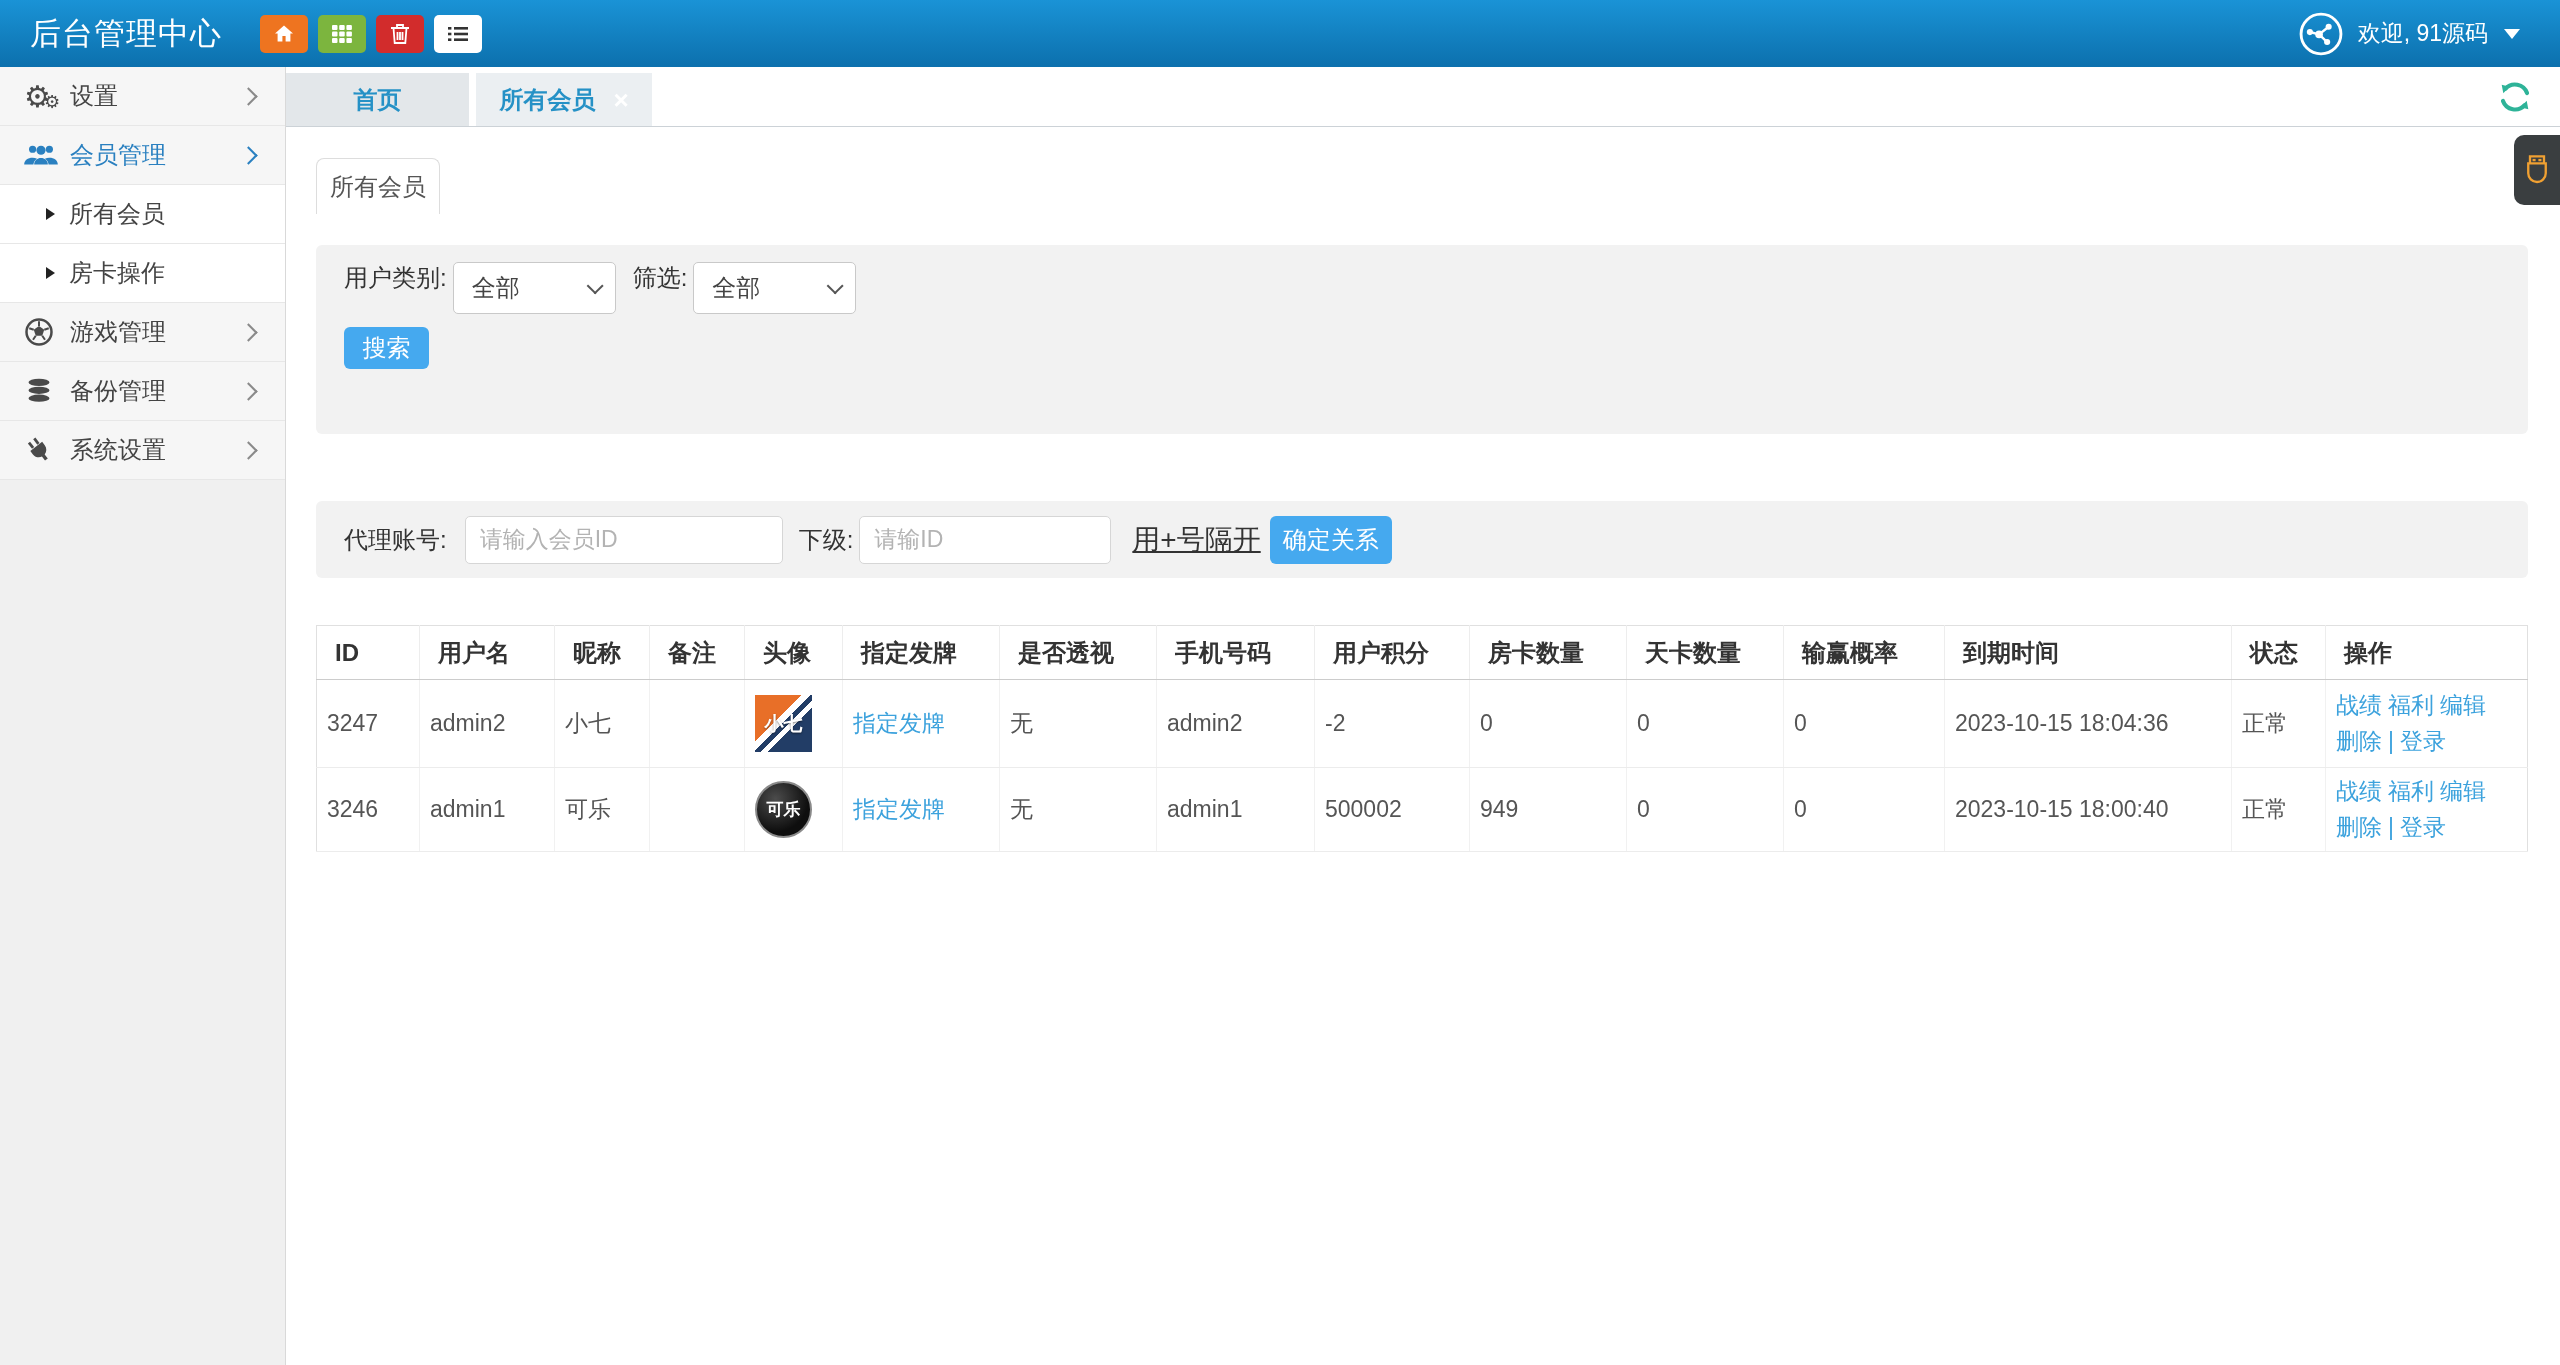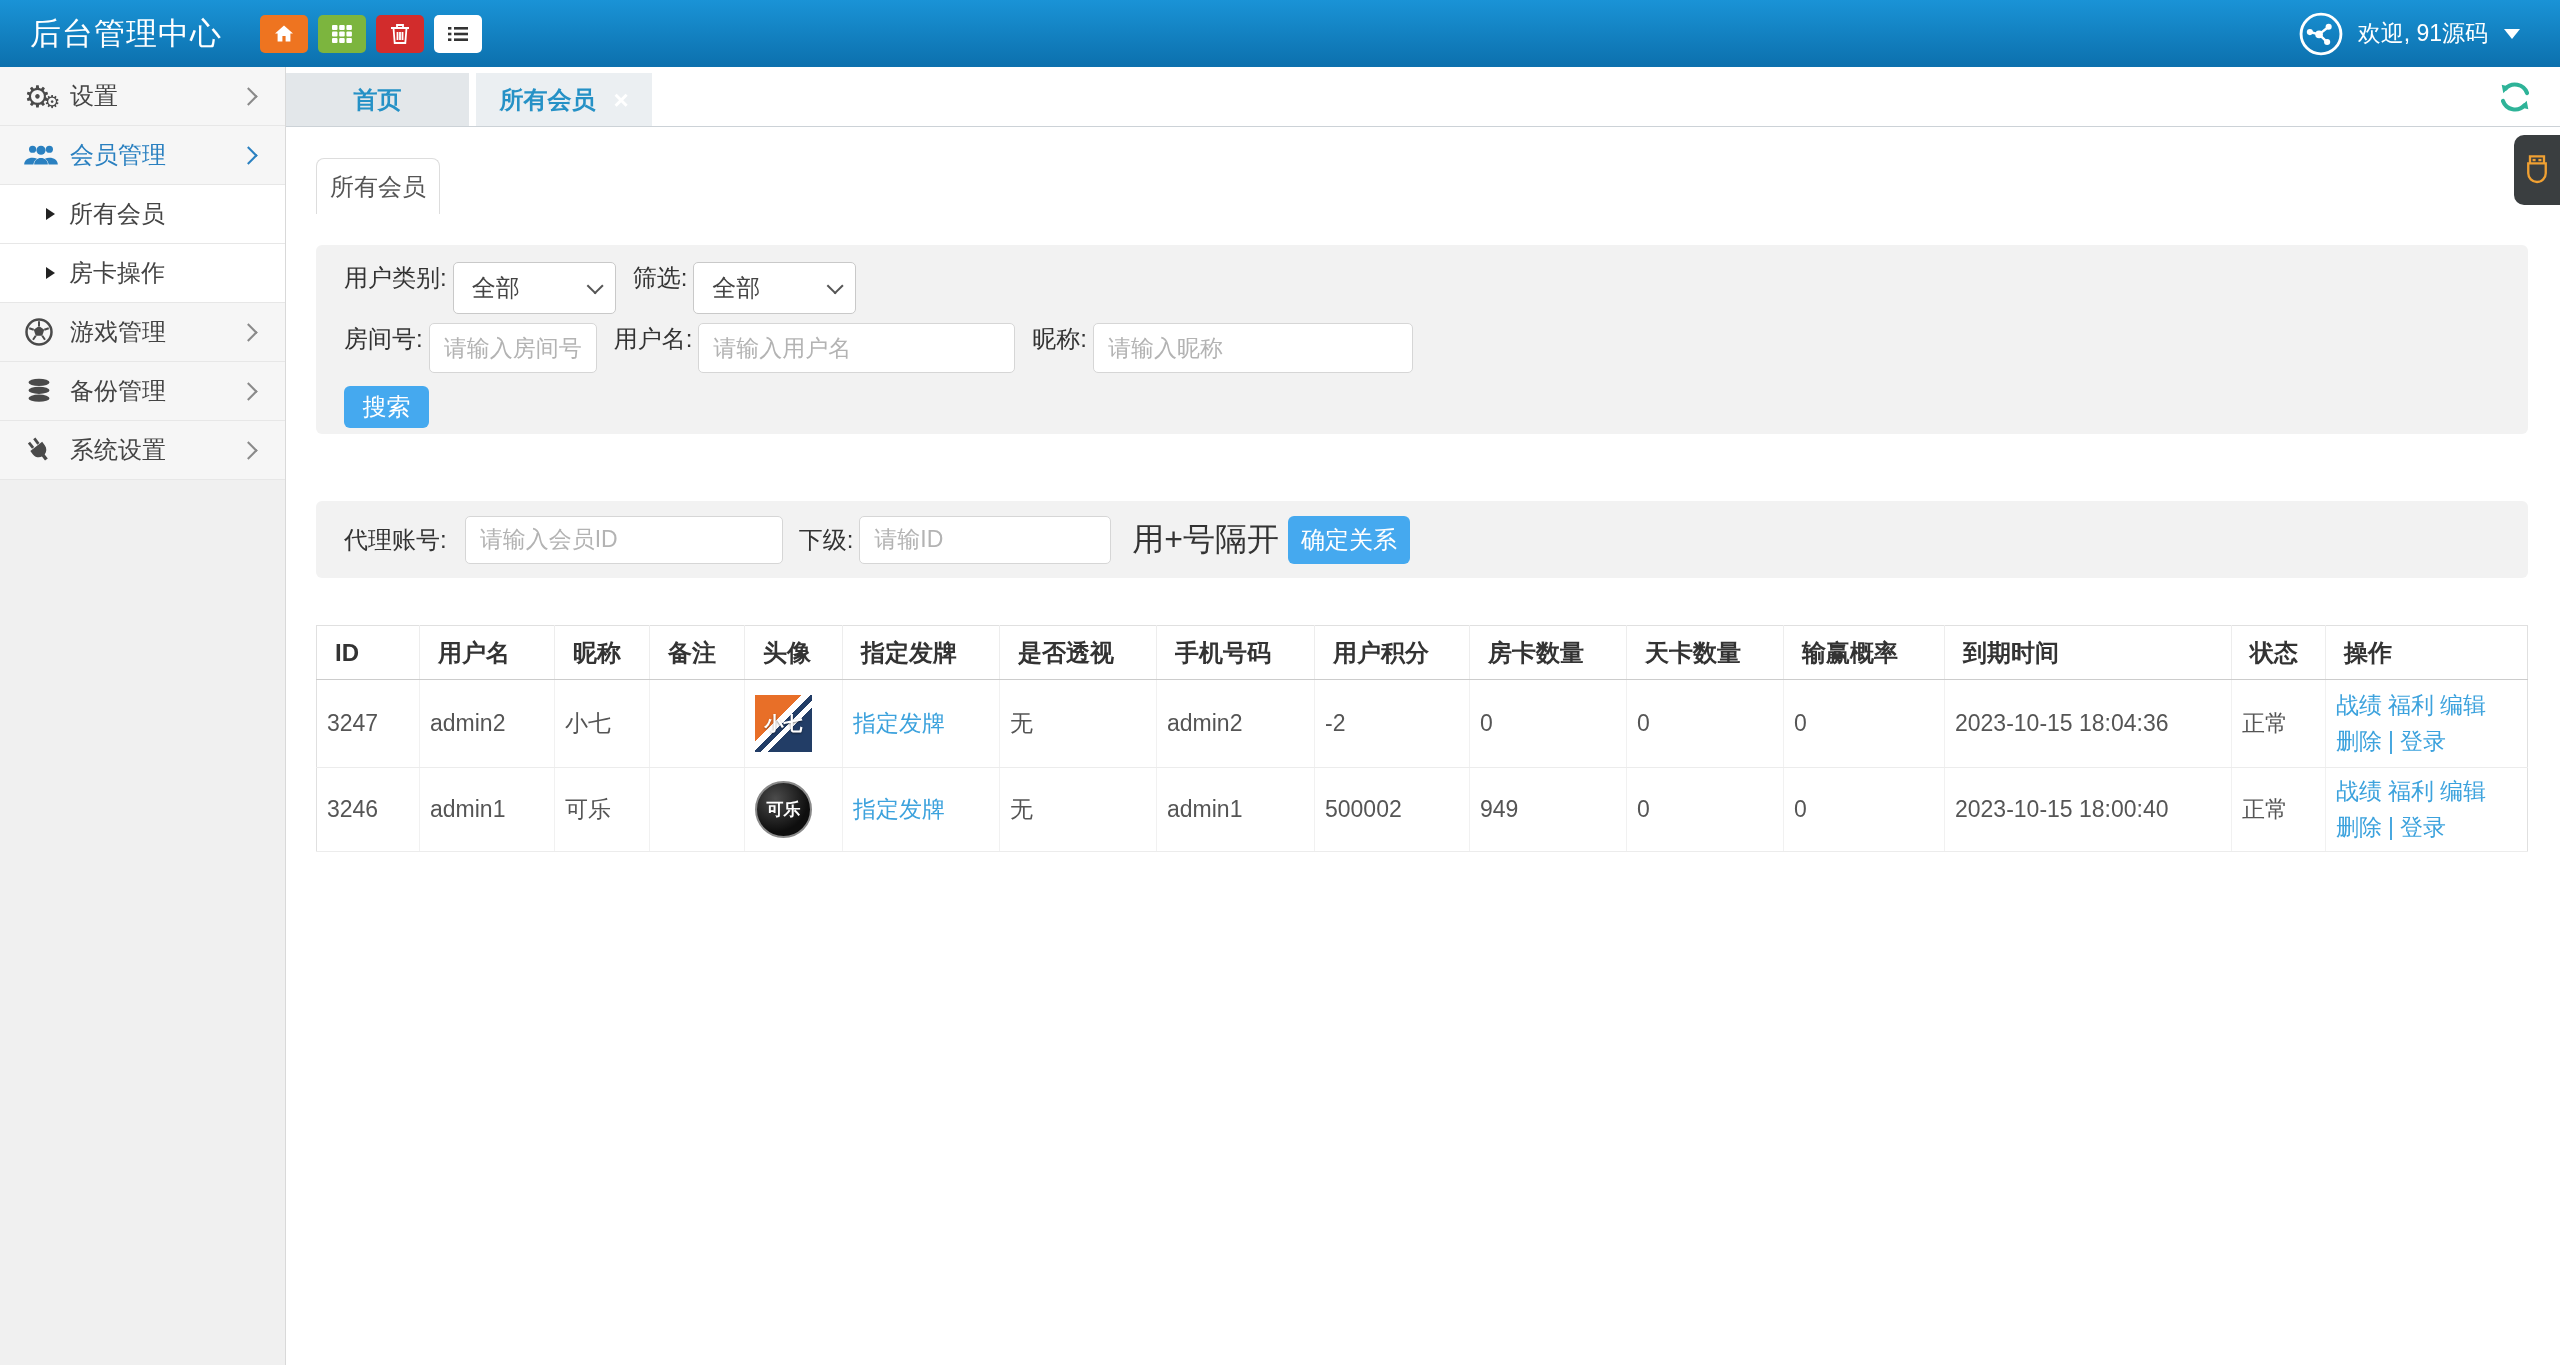--- a/index.html
+++ b/index.html
@@ -69,21 +69,21 @@
   .in-room { width:168px; }
   .in-user { width:317px; }
   .in-nick { width:320px; }
   .btn-blue { background:#45a9ef; color:#fff; border:none; border-radius:6px; font-size:24px; cursor:pointer; font-family:inherit; }
   .btn-search { width:85px; height:42px; margin-top:4px; }
 
   .agent-box { height:77px; display:flex; align-items:center; padding:0 28px; margin-bottom:47px; }
   .in-agent { width:318px; height:48px; margin-left:12px; }
   .agent-sub-label { margin-left:16px; }
   .in-sub { width:252px; height:48px; }
-  .agent-hint { font-size:32px; color:#333; margin-left:21px; white-space:nowrap; }
+  .agent-hint { font-size:28px; color:#333; margin-left:21px; white-space:nowrap;text-decoration:underline; }
   .btn-confirm { width:122px; height:48px; margin-left:9px; }
 
   
   table.members { border-collapse:collapse; table-layout:fixed; width:2211px; background:#fff; border:1px solid #e0e0e0; }
   table.members th { height:54px; text-align:left; padding-left:18px; font-size:24px; color:#333; font-weight:bold; border-bottom:1px solid #ccc; border-right:1px solid #ededed; background:#fff; }
   table.members td { padding-left:10px; font-size:23px; color:#555; border-bottom:1px solid #ececec; border-right:1px solid #f1f1f1; vertical-align:middle; }
   table.members th:last-child, table.members td:last-child { border-right:none; }
   tr.r1 td { height:88px; }
   tr.r2 td { height:84px; }
   .link { color:#3ca2dd; text-decoration:none; cursor:pointer; }
@@ -266,30 +266,20 @@
             <div class="sel">
               <span>全部</span>
               <span class="chev-down"></span>
             </div>
             <span class="gap17"></span>
             <span class="flabel">筛选:</span>
             <div class="sel">
               <span>全部</span>
               <span class="chev-down"></span>
             </div>
-          </div>
-          <div class="frow">
-            <span class="flabel">房间号:</span>
-            <input class="txt in-room" placeholder="请输入房间号" style="">
-            <span class="gap17"></span>
-            <span class="flabel">用户名:</span>
-            <input class="txt in-user" placeholder="请输入用户名" style="">
-            <span class="gap17"></span>
-            <span class="flabel">昵称:</span>
-            <input class="txt in-nick" placeholder="请输入昵称" style="">
           </div>
           <button class="btn-blue btn-search">搜索</button>
         </div>
 
         <div class="gray-box agent-box">
           <span class="flabel">代理账号:</span>
           <input class="txt in-agent" placeholder="请输入会员ID" style="">
           <span class="flabel agent-sub-label">下级:</span>
           <input class="txt in-sub" placeholder="请输ID" style="">
           <span class="agent-hint">用+号隔开</span>

